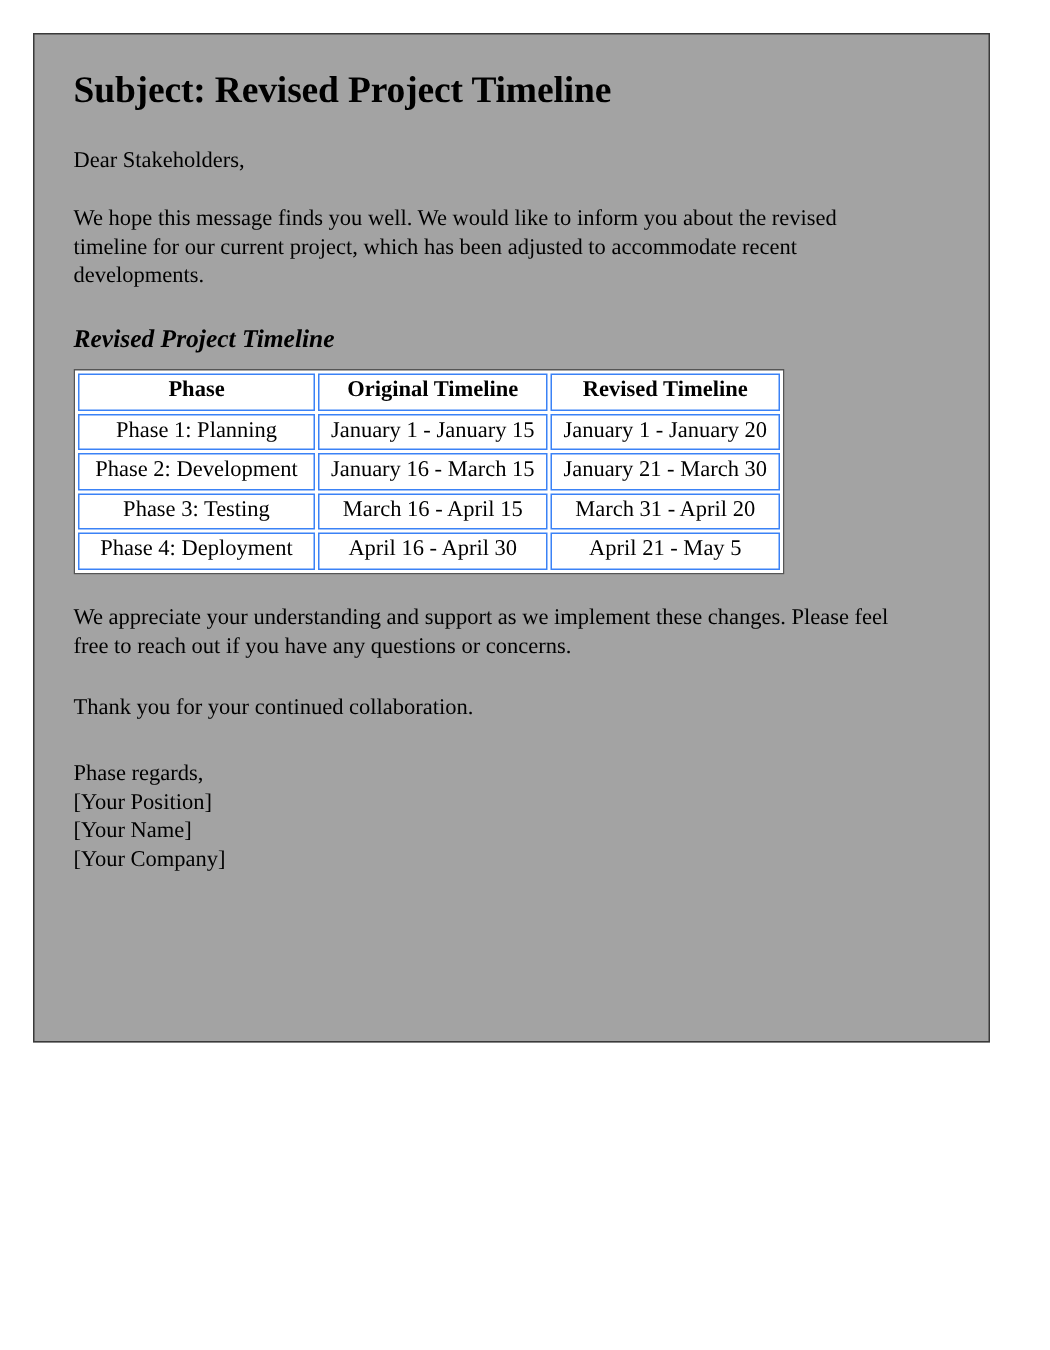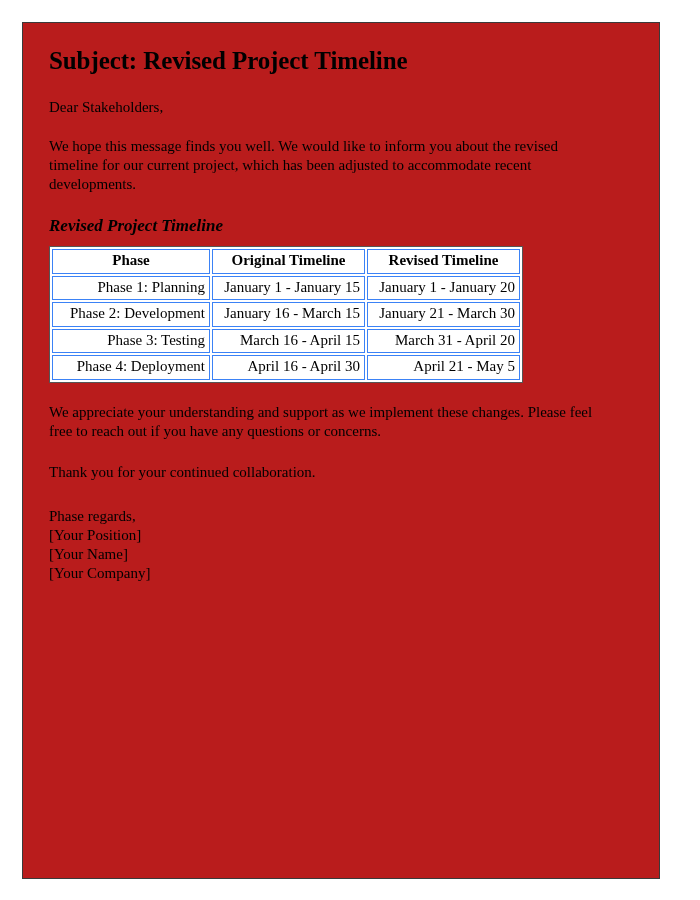--- a/index.html
+++ b/index.html
@@ -12,24 +12,24 @@
     height: 900px;
     font-family: "Liberation Serif", "DejaVu Serif", serif;
     color: #000000;
     overflow: hidden;
   }
   .page {
     position: absolute;
     left: 22px;
     top: 22px;
     width: 638px;
-    height: 857px;
+    height: 673px;
     border: 1px solid #3a3a3a;
     box-sizing: border-box;
-    background: #b91c1c;
+    background: #a3a3a3;
   }
   .page-inner {
     padding: 24px 26px 0 26px;
   }
   .doc-title {
     font-size: 25px;
     font-weight: bold;
     letter-spacing: -0.1px;
     margin: 0 0 22px 0;
     line-height: 1.15;
@@ -66,21 +66,21 @@
     padding: 1px 4px 2px 4px;
     line-height: 1.3;
     white-space: nowrap;
     background: #ffffff;
   }
   table.timeline-table th {
     font-weight: bold;
     text-align: center;
   }
   table.timeline-table td {
-    text-align: right;
+    text-align: center;
     margin-left: 28px;
   }
   .col-phase { width: 148px; }
   .col-original { width: 143px; }
   .col-revised { width: 143px; }
 
   .para-close {
     margin-bottom: 22px;
   }
   .para-thanks {

